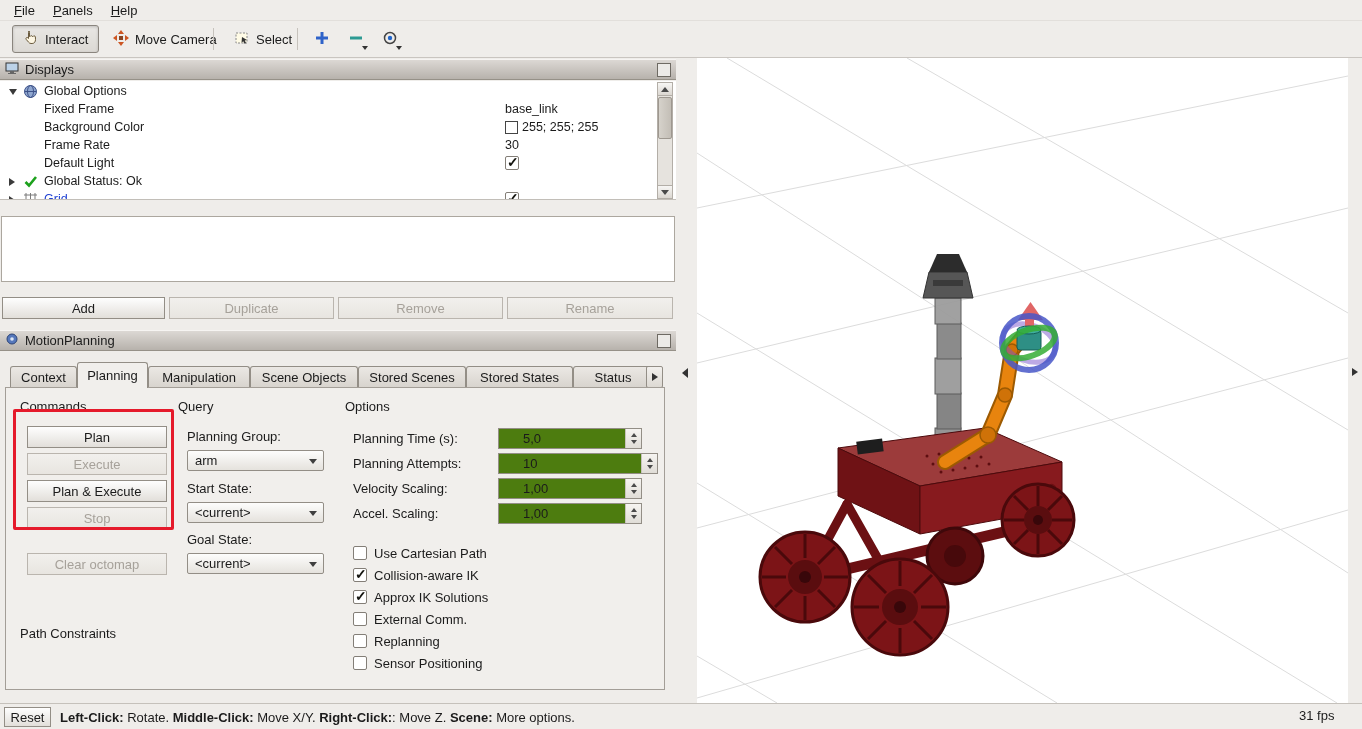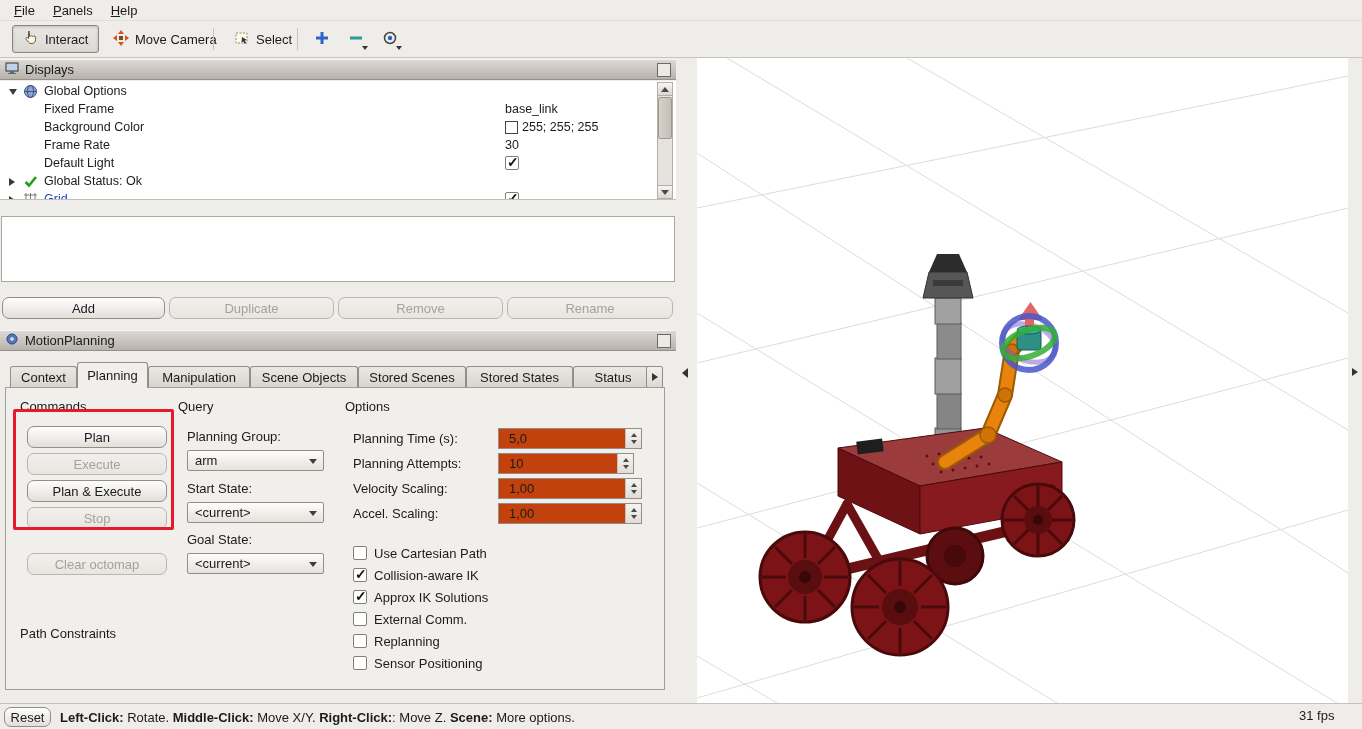--- a/index.html
+++ b/index.html
@@ -40,29 +40,29 @@
   .vs-btn { position:absolute; left:0; width:14px; height:13px; background:linear-gradient(#f7f6f4,#dbd7d1); display:flex; align-items:center; justify-content:center; }
   .vs-up { top:0; border-bottom:1px solid #b3aea7; }
   .vs-dn { bottom:0; border-top:1px solid #b3aea7; }
   .vs-thumb { position:absolute; left:0; top:14px; width:14px; height:42px; background:linear-gradient(90deg,#d6d2cb,#c3beb6); border:1px solid #9e9890; border-radius:2px; }
   .tri-up { width:0; height:0; border-left:4px solid transparent; border-right:4px solid transparent; border-bottom:5px solid #4a4a4a; }
   .tri-dn { width:0; height:0; border-left:4px solid transparent; border-right:4px solid transparent; border-top:5px solid #4a4a4a; }
 
   .desc-box { position:absolute; left:1px; top:216px; width:674px; height:66px; background:#fff; border:1px solid #aca79f; }
 
   
-  .qbtn { position:absolute; display:flex; align-items:center; justify-content:center; background:linear-gradient(#fefefe,#e2dfda); border:1px solid #938e86; border-radius:7px; font-size:13px; cursor:default; }
+  .qbtn { position:absolute; display:flex; align-items:center; justify-content:center; background:linear-gradient(#fefefe,#e2dfda); border:1px solid #938e86; border-radius:0; font-size:13px; cursor:default; }
   .qbtn.disabled { color:#a6a19a; background:linear-gradient(#f2f0ed,#e8e5e0); border-color:#bab5ae; }
 
   
   .combo { position:absolute; background:linear-gradient(#fdfdfc,#e5e2dd); border:1px solid #938e86; border-radius:2px; display:flex; align-items:center; padding-left:7px; font-size:13px; }
   .combo .carr { position:absolute; right:6px; top:50%; margin-top:-2px; width:0; height:0; border-left:4px solid transparent; border-right:4px solid transparent; border-top:5px solid #3f3f3f; }
 
   
-  .spin { position:absolute; background:#c2410c; border:1px solid #938e86; display:flex; align-items:center; padding-left:10px; font-size:13px; }
+  .spin { position:absolute; background:#4d7c0f; border:1px solid #938e86; display:flex; align-items:center; padding-left:24px; font-size:13px; }
   .spin .updown { position:absolute; right:0; top:0; bottom:0; width:16px; border-left:1px solid #c6c2bb; background:linear-gradient(#f6f4f1,#e0ddd7); display:flex; flex-direction:column; align-items:center; justify-content:space-evenly; }
   .spin .updown .tri-up { border-bottom-width:4px; border-left-width:3px; border-right-width:3px; }
   .spin .updown .tri-dn { border-top-width:4px; border-left-width:3px; border-right-width:3px; }
 
   
   .cb { position:absolute; width:14px; height:14px; background:#fff; border:1px solid #837e77; border-radius:2px; }
   .cb.checked::after { content:"✓"; position:absolute; left:1px; top:-3px; font-size:14px; font-weight:bold; color:#14140f; }
   .cb-label { position:absolute; font-size:13px; white-space:nowrap; }
 
   
@@ -295,21 +295,21 @@
   <span class="lbl" style="left:345px; top:399px;">Options</span>
   <span class="lbl" style="left:353px; top:431px;">Planning Time (s):</span>
   <div class="spin" style="left:498px; top:428px; width:144px; height:21px;">
     <span>5,0</span>
     <span class="updown">
         <span class="tri-up"></span>
         <span class="tri-dn"></span>
       </span>
   </div>
   <span class="lbl" style="left:353px; top:456px;">Planning Attempts:</span>
-  <div class="spin" style="left:498px; top:453px; width:136px; height:21px;">
+  <div class="spin" style="left:498px; top:453px; width:160px; height:21px;">
     <span>10</span>
     <span class="updown">
         <span class="tri-up"></span>
         <span class="tri-dn"></span>
       </span>
   </div>
   <span class="lbl" style="left:353px; top:481px;">Velocity Scaling:</span>
   <div class="spin" style="left:498px; top:478px; width:144px; height:21px;">
     <span>1,00</span>
     <span class="updown">

